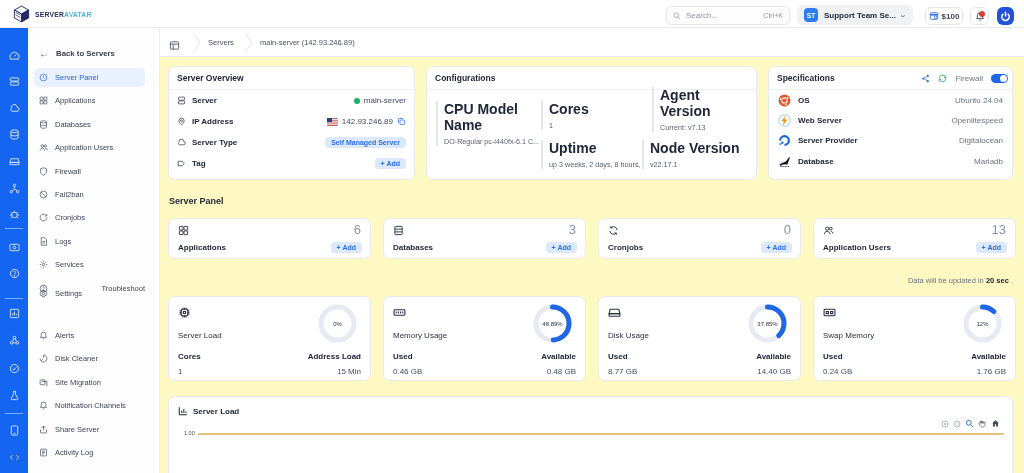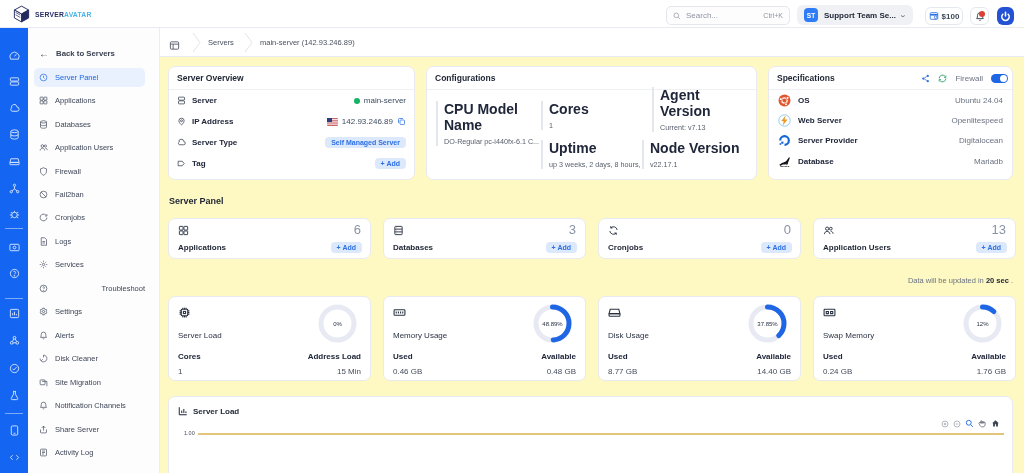--- a/index.html
+++ b/index.html
@@ -317,21 +317,21 @@
     <span class="lb">Services</span>
     </div>
     <div class="sitem" style="top:250.54999999999998px;justify-content:space-between;">
     <svg viewBox="0 0 24 24" fill="none" stroke="currentColor" stroke-width="1.8">
         <circle cx="12" cy="12" r="9"></circle>
         <path d="M9.5 9a2.6 2.6 0 015 1c0 1.8-2.5 2-2.5 3.6"></path>
         <circle cx="12" cy="17" r="0.6" fill="currentColor"></circle>
       </svg>
     <span class="lb">Troubleshoot</span>
     </div>
-    <div class="sitem" style="top:274px;text-align:right;">
+    <div class="sitem" style="top:256px;text-align:right;">
     <svg viewBox="0 0 24 24" fill="none" stroke="currentColor" stroke-width="1.8">
         <circle cx="12" cy="12" r="3"></circle>
         <path d="M19 12a7 7 0 00-.1-1.2l2-1.6-2-3.4-2.4 1a7 7 0 00-2-1.2L14 3h-4l-.4 2.6a7 7 0 00-2 1.2l-2.4-1-2 3.4 2 1.6A7 7 0 005 12a7 7 0 00.1 1.2l-2 1.6 2 3.4 2.4-1a7 7 0 002 1.2L10 21h4l.4-2.6a7 7 0 002-1.2l2.4 1 2-3.4-2-1.6A7 7 0 0019 12z"></path>
       </svg>
     <span class="lb">Settings</span>
     </div>
     <div class="sitem" style="top:297.45px;">
     <svg viewBox="0 0 24 24" fill="none" stroke="currentColor" stroke-width="1.8">
         <path d="M18 9a6 6 0 10-12 0c0 7-2 8-2 8h16s-2-1-2-8"></path>
         <path d="M10 20a2.2 2.2 0 004 0"></path>

